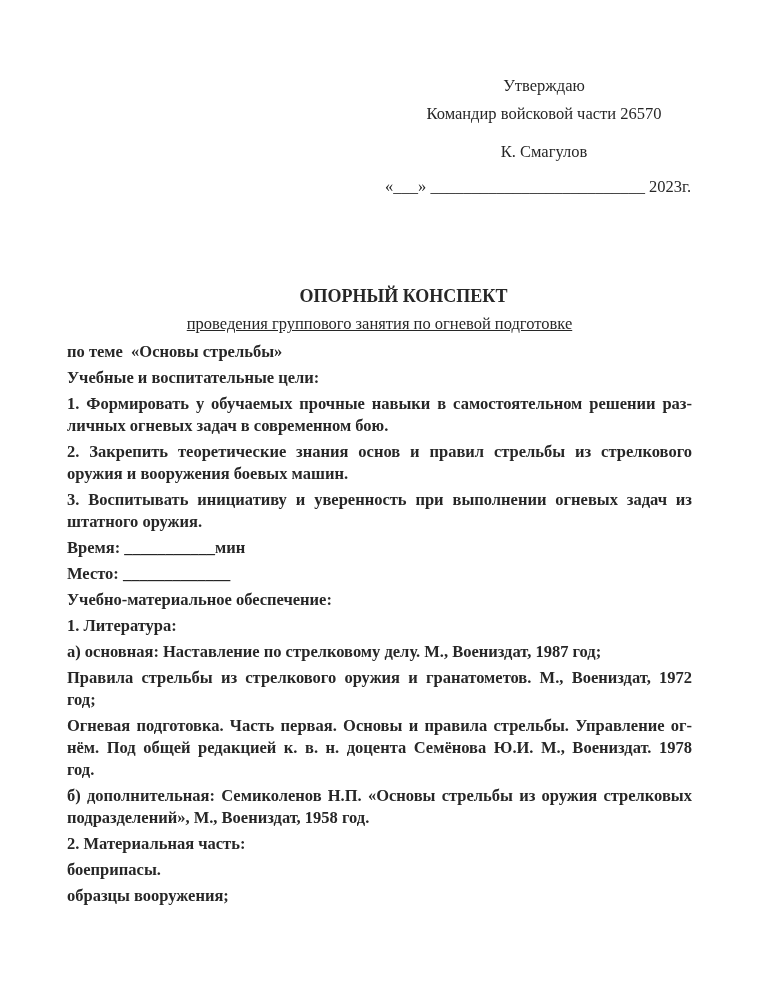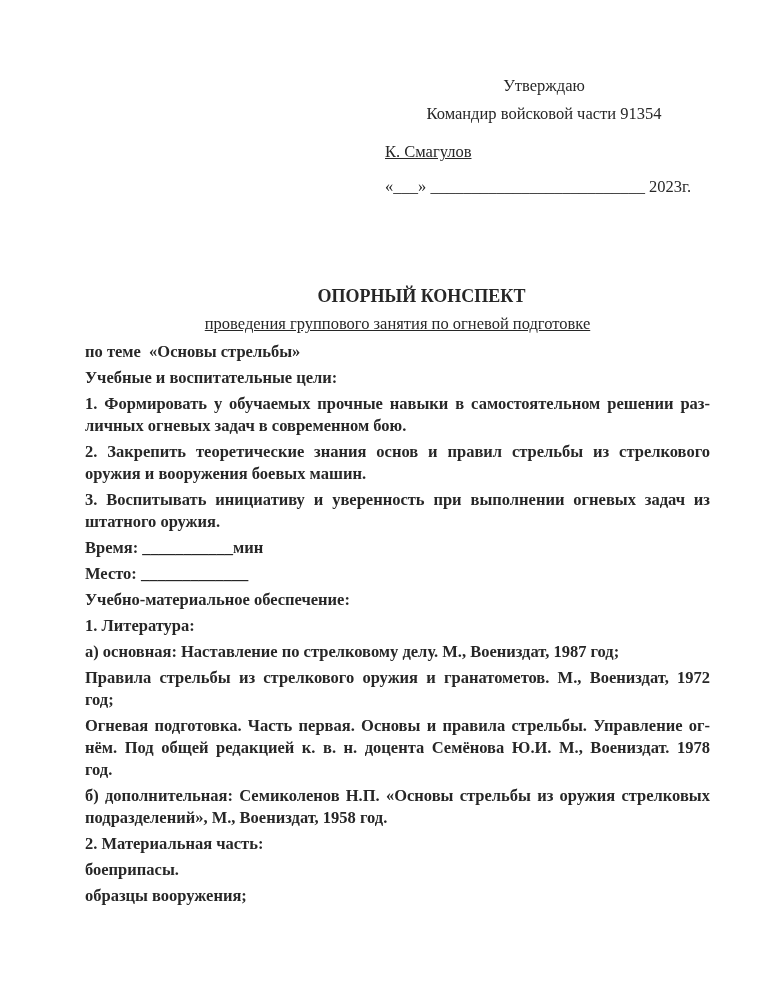--- a/index.html
+++ b/index.html
@@ -19,31 +19,31 @@
   
   .approval {
     position: absolute;
     left: 385px;
     top: 76px;
     width: 318px;
     font-size: 16.5px;
   }
   .aline { line-height: 20px; white-space: pre; }
   .aline.center { text-align: center; }
-  .aline.right  { text-align: left; text-decoration: underline; }
+  .aline.right  { text-align: center; }
   .aline.left   { text-align: left; }
   .aline:nth-child(2) { margin-top: 8px; }
   .aline:nth-child(3) { margin-top: 18px; }
   .aline:nth-child(4) { margin-top: 15px; }
   .aline:nth-child(5) { margin-top: 10px; text-align: right; }
 
   
   .content {
     position: absolute;
-    left: 85px;
+    left: 67px;
     top: 285px;
     width: 625px;
     font-size: 16.5px;
   }
   .doc-title {
     font-weight: bold;
     font-size: 18px;
     line-height: 22px;
     text-align: center;
     padding-left: 48px; 
@@ -69,21 +69,21 @@
     text-align-last: justify;
   }
 </style>
 </head>
 <body>
 
 <div class="page">
 
   <div class="approval">
       <div class="aline center">Утверждаю</div>
-      <div class="aline center">Командир войсковой части 91354</div>
+      <div class="aline center">Командир войсковой части 26570</div>
       <div class="aline right">К. Смагулов</div>
       <div class="aline left">«___» __________________________ 2023г.</div>
     </div>
 
   <div class="content">
     <div class="doc-title">ОПОРНЫЙ КОНСПЕКТ</div>
     <div class="doc-subtitle">проведения группового занятия по огневой подготовке</div>
     <div>
         <div class="para">
           <div class="line">по теме&nbsp; «Основы стрельбы»</div>

